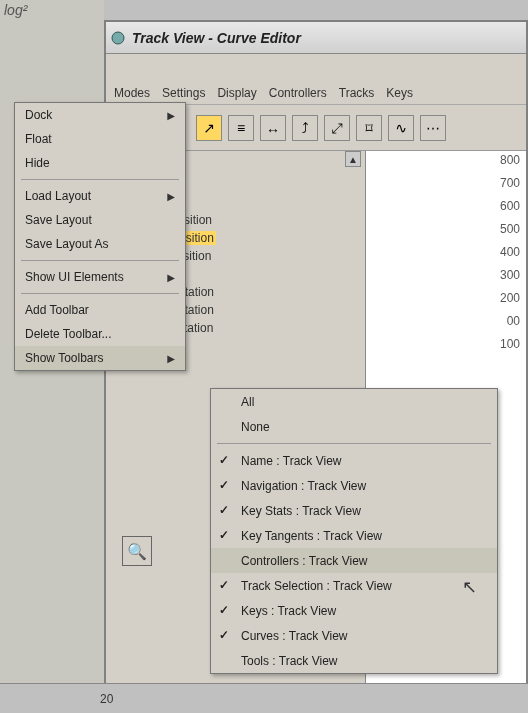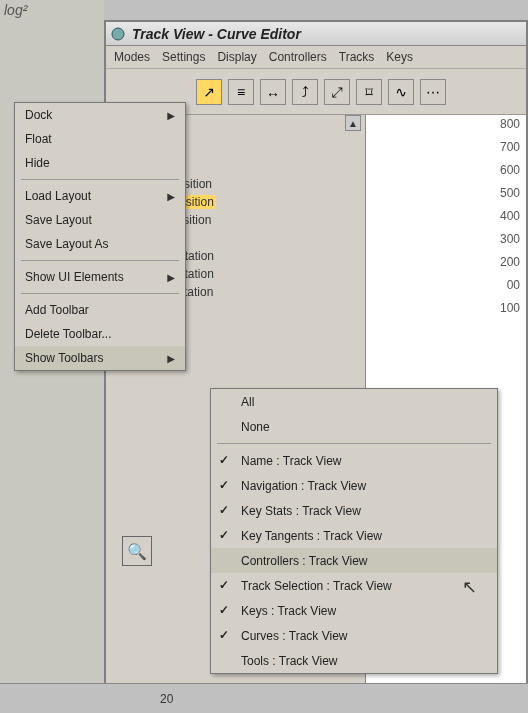--- a/index.html
+++ b/index.html
@@ -1,21 +1,21 @@
 <!DOCTYPE html>
 <html><head>
 <meta charset="utf-8">
 <style>
   * { box-sizing: border-box; margin: 0; padding: 0; font-family: Tahoma, Arial, sans-serif; font-size: 12px; }
   body { width: 528px; height: 713px; background: #c0c0c0; overflow: hidden; position: relative; }
   .window { position: absolute; left: 104px; top: 20px; right: 0; border: 2px solid #808080; background: #d4d0c8; }
-  .titlebar { background: linear-gradient(#e8e8e8, #d0d0d0); height: 24px; display: flex; align-items: center; padding: 0 4px; border-bottom: 1px solid #888; }
+  .titlebar { background: linear-gradient(#e8e8e8, #d0d0d0); height: 32px; display: flex; align-items: center; padding: 0 4px; border-bottom: 1px solid #888; }
   .titlebar-icon { width: 16px; height: 16px; margin-right: 6px; }
   .title { font-weight: bold; color: #222; font-style: italic; font-size: 14px; }
-  .menubar { display: flex; gap: 12px; padding: 4px 8px; background: #d4d0c8; border-bottom: 1px solid #aaa; }
+  .menubar { display: flex; gap: 12px; padding: 4px 8px; background: #d4d0c8; border-bottom: 1px solid #aaa; margin-top: 28px; }
   .menubar span { color: #333; cursor: default; }
   .toolbar-area { height: 46px; background: #d4d0c8; border-bottom: 1px solid #999; position: relative; }
   .tool-row { position: absolute; left: 90px; top: 10px; display: flex; gap: 6px; }
   .tool-btn { width: 26px; height: 26px; background: #d4d0c8; border: 1px solid #888; display: flex; align-items: center; justify-content: center; font-size: 14px; }
   .tool-btn.hl { background: #ffd862; }
   .body-split { display: flex; height: 600px; }
   .tree-pane { width: 260px; background: #d4d0c8; border-right: 1px solid #888; padding: 6px 4px; font-size: 13px; color: #333; }
   .tree-item { padding: 2px 2px; display: flex; align-items: center; gap: 4px; }
   .tree-item .ico { width: 18px; height: 14px; display: inline-flex; align-items: center; justify-content: center; font-size: 11px; }
   .tree-item.hl span.text { background: #ffd862; padding: 0 2px; }
@@ -31,21 +31,21 @@
   .submenu { position: absolute; left: 210px; top: 388px; width: 288px; background: #d4d0c8; border: 1px solid #777; box-shadow: 2px 2px 4px rgba(0,0,0,.3); z-index: 20; }
   .submenu .smi { padding: 5px 10px 5px 30px; position: relative; color: #222; font-size: 13px; }
   .submenu .smi .chk { position: absolute; left: 8px; top: 5px; font-weight: bold; }
   .submenu .smi.hl { background: #c8c6b8; }
   .submenu .sep { height: 1px; background: #999; margin: 4px 6px; }
   .cursor-icon { position: absolute; left: 462px; top: 576px; font-size: 18px; z-index: 30; color: #333; }
   .left-bg { position: absolute; left: 0; top: 0; width: 104px; height: 100%; background: #c8c8c0; }
   .left-bg .logo { position: absolute; left: 4px; top: 2px; font-size: 14px; color: #555; font-style: italic; }
   .bottom-strip { position: absolute; left: 0; bottom: 0; height: 30px; width: 100%; background: #c0c0c0; border-top: 1px solid #888; display: flex; align-items: center; padding-left: 100px; }
   .magnifier { position: absolute; left: 122px; top: 536px; width: 30px; height: 30px; border: 1px solid #666; background: #d4d0c8; display: flex; align-items: center; justify-content: center; z-index: 5; font-size: 16px; }
-  .status-box { margin-left: 60px; font-size: 12px; color: #333; }
+  .status-box { font-size: 12px; color: #333; }
 </style>
 </head>
 <body>
 
 <div class="left-bg">
   <span class="logo">log²</span>
 </div>
 
 <div class="window">
   <div class="titlebar">

